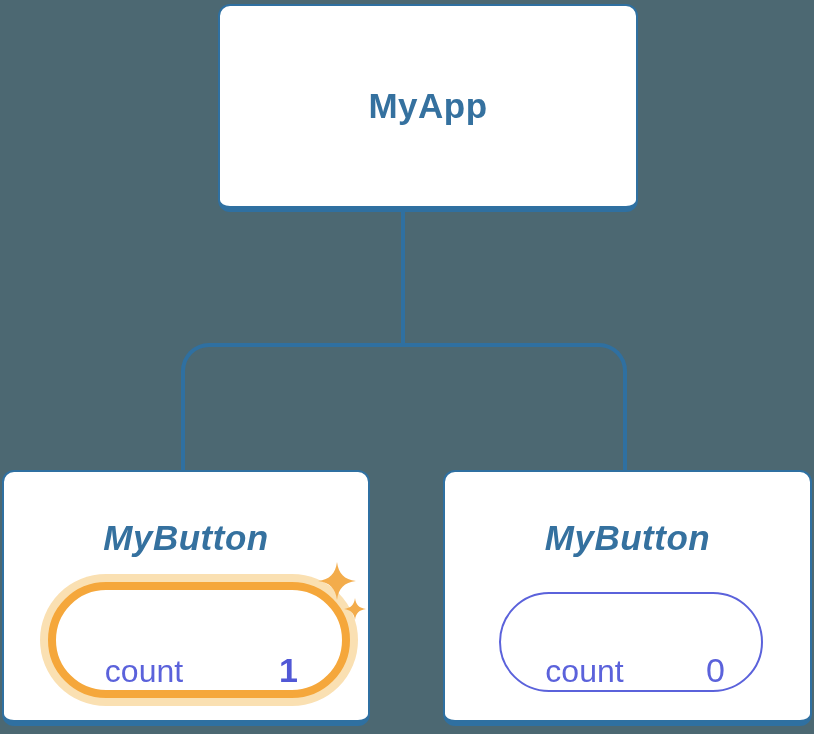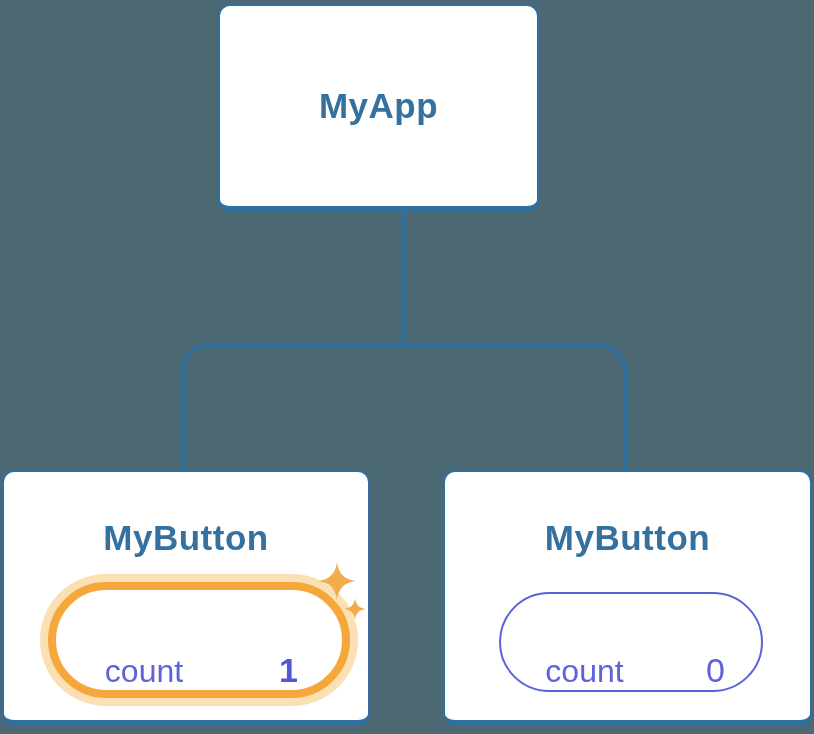--- a/index.html
+++ b/index.html
@@ -17,34 +17,34 @@
   body{background:var(--bg);font-family:"Liberation Sans",sans-serif;}
   .canvas{position:relative;width:814px;height:734px;background:var(--bg);}
 
   .card{
     position:absolute;
     background:var(--card);
     border:2px solid var(--line);
     border-bottom-width:6px;
     border-radius:12px;
   }
-  .root-card{left:218px;top:4px;width:321px;height:208px;
+  .root-card{left:218px;top:4px;width:420px;height:208px;
     display:flex;align-items:center;justify-content:center;}
   .child-card{top:470px;width:368px;height:256px;}
   .child-card.left{left:2px;}
   .child-card.right{left:443px;width:369px;}
 
   .node-label{
     color:var(--node-text);
     font-size:35px;
     font-weight:700;
     letter-spacing:0.5px;
   }
   .child-card .node-label{
-    position:absolute;left:0;right:0;top:46px;text-align:center;
+    position:absolute;left:0;right:0;top:46px;text-align:center;font-style:italic;
   }
 
   
   .stem{
     position:absolute;left:401px;top:210px;width:4px;height:135px;
     background:var(--line);
   }
   .bracket{
     position:absolute;left:181px;top:343px;width:446px;height:127px;
     border:4px solid var(--line);

